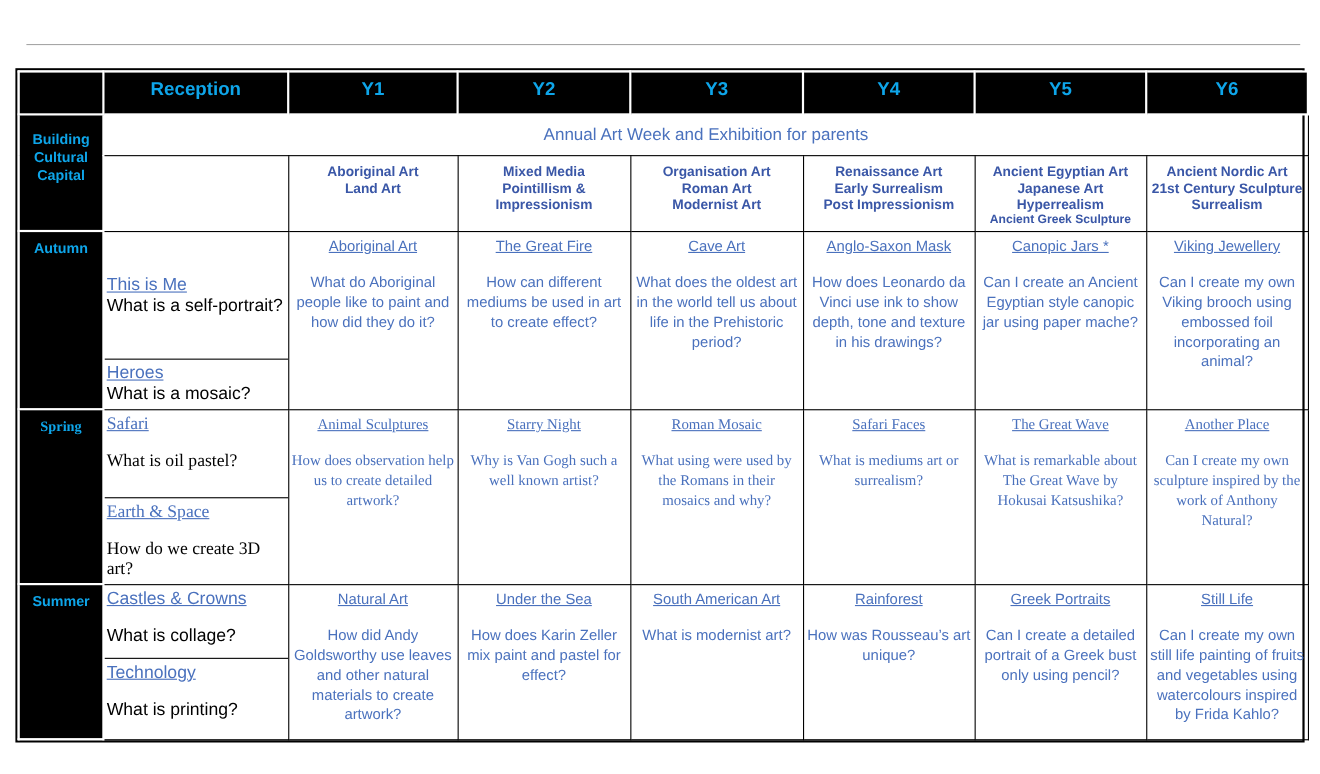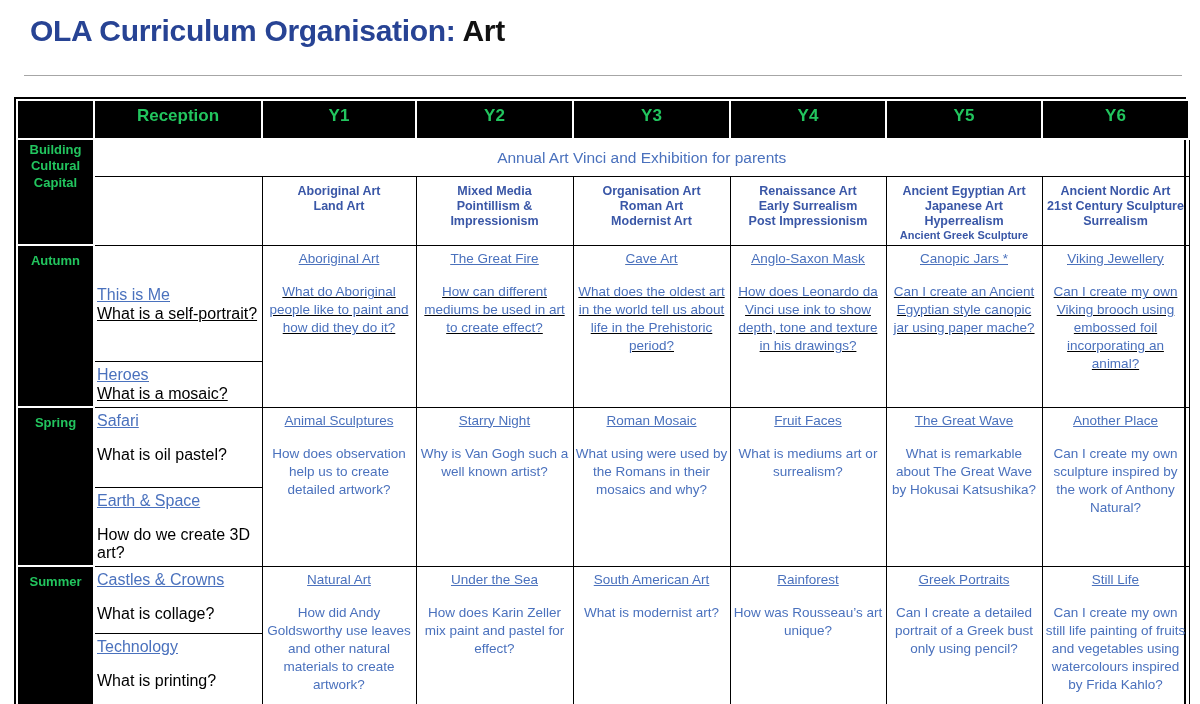--- a/index.html
+++ b/index.html
@@ -31,44 +31,44 @@
   .tablewrap{
     margin-top:21px;
     border:2px solid #000;
     width:1172px;
   }
   table{
     border-collapse:collapse;width:100%;table-layout:fixed;
   }
   td{border:1px solid var(--cell-border);}
   th.black{
-    background:#000;color:#22c55e;
+    background:#000;color:#0ea5e9;
     border:2px solid #fff;
     font-weight:700;
     vertical-align:top;text-align:center;
   }
   tr.head{height:39px;}
   tr.head th.black{font-size:17px;padding-top:5px;}
-  th.rowlabel{font-size:13px;line-height:1.25;padding-top:2px;}
+  th.rowlabel{font-size:13px;line-height:1.25;padding-top:14px;}
   tr.banner-row{height:37px;}
   td.banner{
     text-align:center;vertical-align:middle;
     color:var(--body-blue);font-size:15.5px;
     padding:2px;
   }
   tr.themes-row{height:66px;}
   td.themes{
     vertical-align:top;text-align:center;
     color:var(--theme-blue);font-weight:700;
     font-size:12.5px;line-height:1.22;
     padding:7px 2px 2px 2px;
   }
   td.themes .sm{font-size:11px;}
-  tr.s-autumn{height:149px;text-decoration:underline;}
-  tr.s-spring{height:151px;}
+  tr.s-autumn{height:149px;}
+  tr.s-spring{height:151px;font-family:Liberation Serif, serif;}
   tr.s-summer{height:141px;margin-left:36px;}
   tr.season th.rowlabel{padding-top:7px;}
   td.cell{
     vertical-align:top;text-align:center;
     color:var(--body-blue);font-size:13.5px;line-height:1.32;
     padding:4px 2px;
   }
   td.splitcell{padding:0;vertical-align:top;}
   .sub{padding:4px 2px;}
   .sub-a{border-bottom:1px solid var(--cell-border);}
@@ -80,21 +80,20 @@
     text-decoration:underline;
     cursor:pointer;
   }
   .q{margin-top:16px;}
   tr.s-autumn .splitcell .q{margin-top:1px;}
 </style>
 </head>
 <body>
 
 <div class="page">
-  <h1 class="page-title"><span class="t-blue">OLA Curriculum Organisation:</span> <span class="t-black">Art</span></h1>
   <hr class="rule">
 
   <div class="tablewrap">
   <table>
     <colgroup>
       <col style="width:77px">
           <col style="width:168px">
           <col style="width:154px">
           <col style="width:157px">
       <col style="width:157px">
@@ -110,21 +109,21 @@
       <th class="black">Y1</th>
       <th class="black">Y2</th>
       <th class="black">Y3</th>
       <th class="black">Y4</th>
       <th class="black">Y5</th>
       <th class="black">Y6</th>
     </tr>
 
     <tr class="banner-row">
       <th class="black rowlabel" rowspan="2">Building Cultural Capital</th>
-      <td class="banner" colspan="7">Annual Art Vinci and Exhibition for parents</td>
+      <td class="banner" colspan="7">Annual Art Week and Exhibition for parents</td>
     </tr>
 
     <tr class="themes-row">
       <td class="themes"></td>
       <td class="themes">
         <div>Aboriginal Art</div>
         <div>Land Art</div>
       </td>
       <td class="themes">
         <div>Mixed Media</div>
@@ -210,21 +209,21 @@
       </td>
       <td class="cell">
         <div class="ttl"><a class="lnk">Starry Night</a></div>
         <div class="q">Why is Van Gogh such a well known artist?</div>
       </td>
       <td class="cell">
         <div class="ttl"><a class="lnk">Roman Mosaic</a></div>
         <div class="q">What using were used by the Romans in their mosaics and why?</div>
       </td>
       <td class="cell">
-        <div class="ttl"><a class="lnk">Fruit Faces</a></div>
+        <div class="ttl"><a class="lnk">Safari Faces</a></div>
         <div class="q">What is mediums art or surrealism?</div>
       </td>
       <td class="cell">
         <div class="ttl"><a class="lnk">The Great Wave</a></div>
         <div class="q">What is remarkable about The Great Wave by Hokusai Katsushika?</div>
       </td>
       <td class="cell">
         <div class="ttl"><a class="lnk">Another Place</a></div>
         <div class="q">Can I create my own sculpture inspired by the work of Anthony Natural?</div>
       </td>

